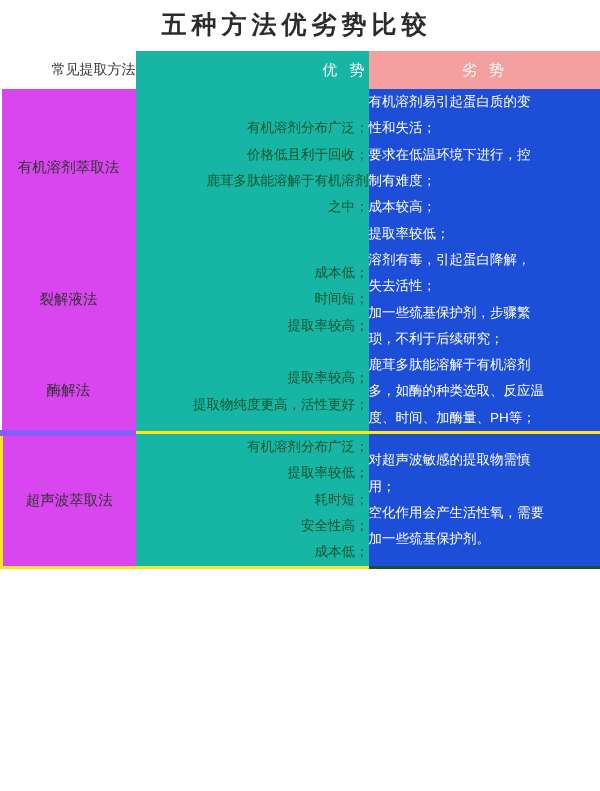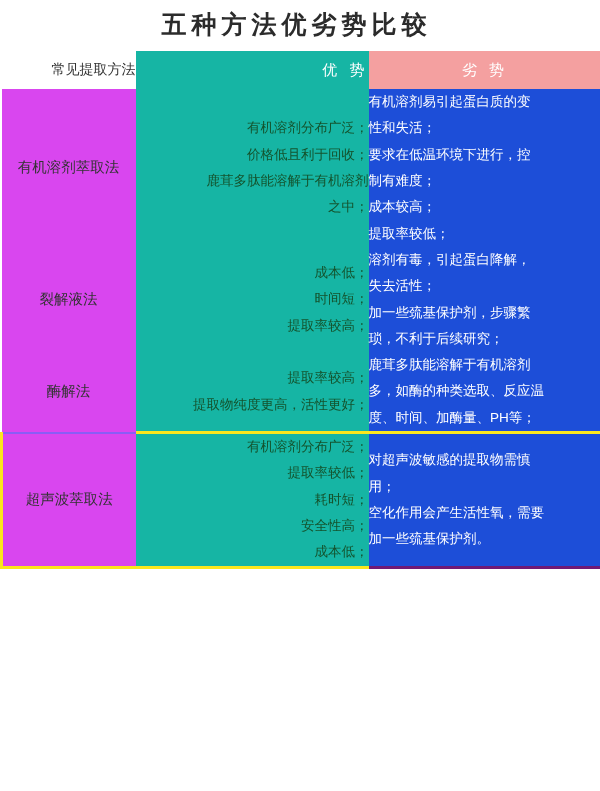--- a/index.html
+++ b/index.html
@@ -94,33 +94,33 @@
     background: #1d4ed8;
     color: #ffffff;
     font-size: 13.5px;
     line-height: 1.95;
     padding: 10px 14px;
   }
   .lines div { white-space: pre-wrap; }
 
   
   tr.highlight .cell-method {
-    border-top: 2px solid #8b5cf6;
+    border-top: 6px solid #8b5cf6;
     border-bottom: 3px solid #fbe71d;
     border-left: 3px solid #fbe71d;
     box-sizing: border-box;
   }
   tr.highlight .cell-pros {
     border-top: 3px solid #fbe71d;
     border-bottom: 3px solid #fbe71d;
     box-sizing: border-box;
   }
   tr.highlight .cell-cons {
     border-top: 3px solid #fbe71d;
-    border-bottom: 3px solid #701a75;
+    border-bottom: 3px solid #14532d;
     border-right: 3px solid #fbe71d;
     box-sizing: border-box;
   }
 </style>
 </head>
 <body>
 
 <div class="page">
 
   <div class="title">五种方法优劣势比较</div>

